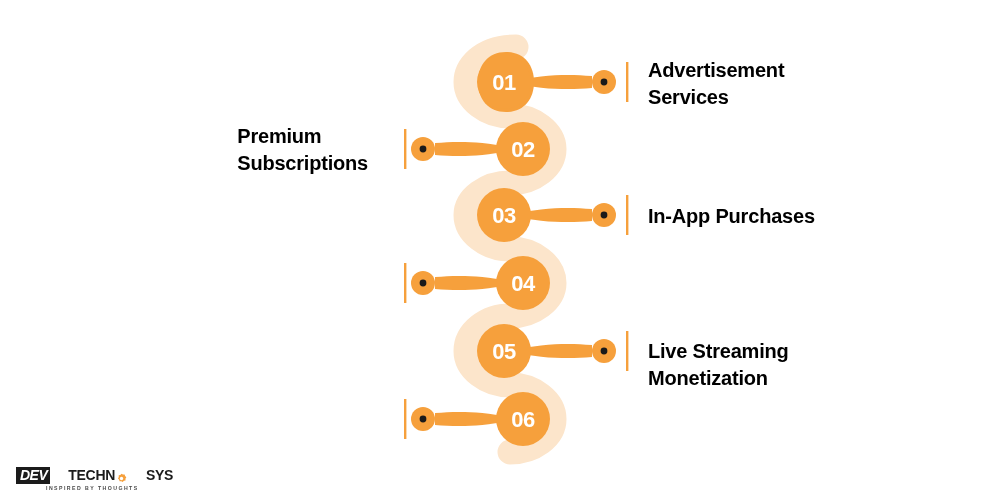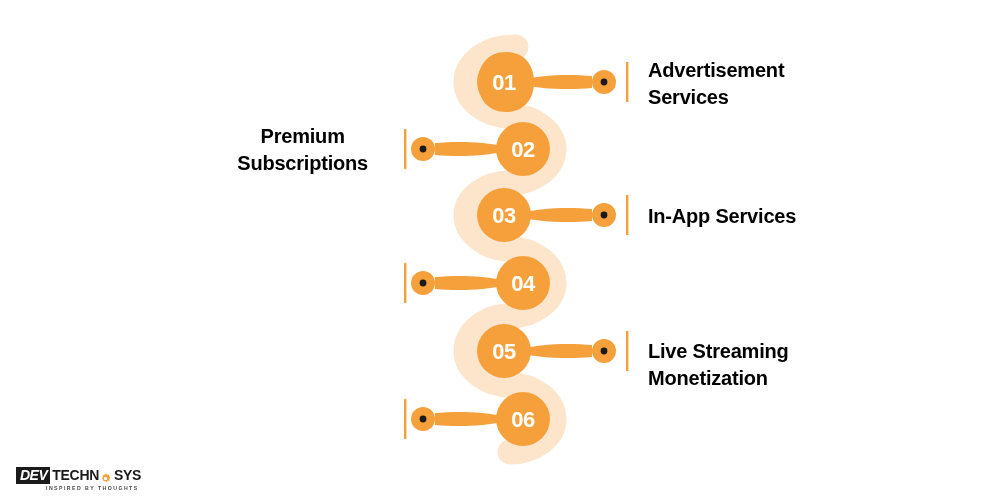--- a/index.html
+++ b/index.html
@@ -31,21 +31,21 @@
     color: #000000;
     line-height: 27px;
     letter-spacing: -0.2px;
     white-space: pre-line;
   }
   .label-right {
     text-align: left;
     left: 648px;
   }
   .label-left {
-    text-align: center;
+    text-align: left;
     right: 632px;
   }
   .label-left.centered { text-align: center; }
 
   
   #logo {
     position: absolute;
     left: 16px;
     top: 466px;
     height: 26px;
@@ -71,21 +71,21 @@
     height: 17px;
     box-sizing: border-box;
   }
   .logo-techn, .logo-sys {
     color: #1b1b1b;
     font-family: "Liberation Sans", sans-serif;
     font-weight: bold;
     font-size: 14px;
     line-height: 17px;
     letter-spacing: -0.3px;
-    padding-left: 2px;
+    padding-left: 18px;
   }
   .logo-gear {
     width: 11px;
     height: 11px;
     margin: 0 1px;
     display: inline-block;
   }
   .logo-tag {
     font-family: "Liberation Sans", sans-serif;
     font-size: 5.2px;
@@ -196,21 +196,21 @@
     </g>
   </svg>
 
   
   <div class="label-text label-right" style="top:57px;">Advertisement
 Services</div>
 
   <div class="label-text label-left" style="top:123px;">Premium
 Subscriptions</div>
 
-  <div class="label-text label-right" style="top:203px;">In-App Services</div>
+  <div class="label-text label-right" style="top:203px;">In-App Purchases</div>
 
 
   <div class="label-text label-right" style="top:338px;">Live Streaming
 Monetization</div>
 
 
   
   <div id="logo">
     <div class="logo-row">
       <span class="logo-dev">DEV</span>

